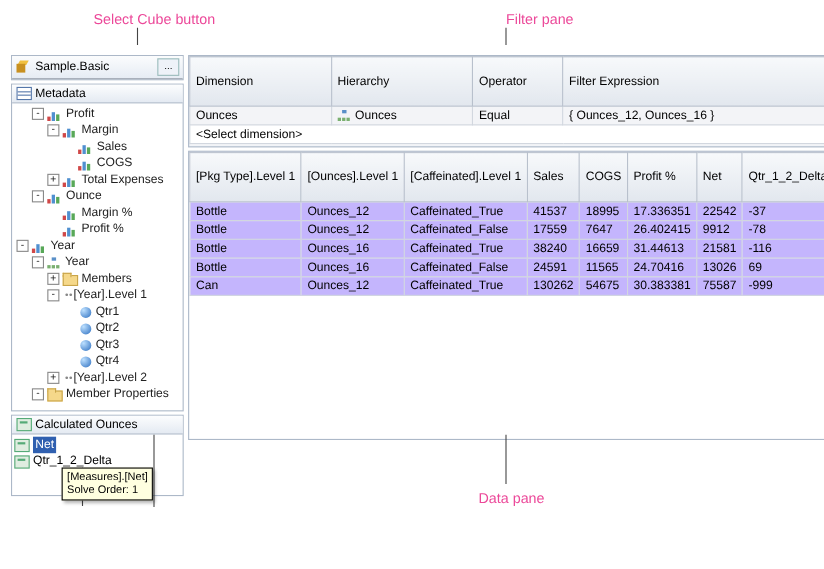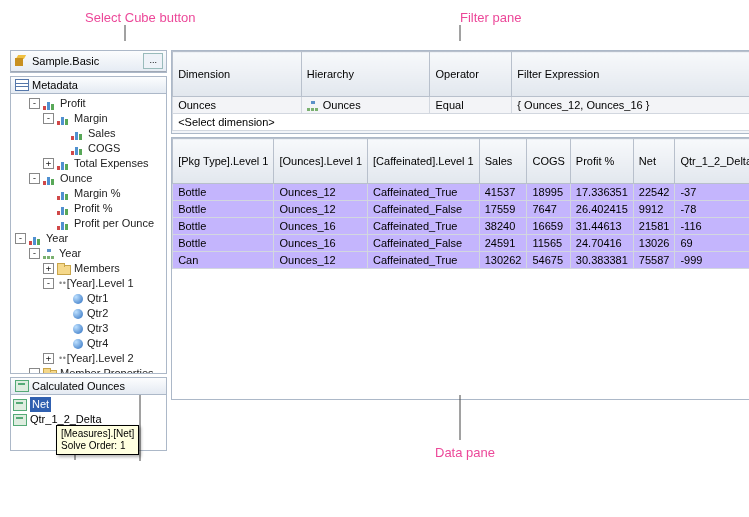--- a/index.html
+++ b/index.html
@@ -308,31 +308,20 @@
         <div class="tree-row">
             <span class="spacer"></span>
             <span class="spacer"></span>
             <span class="spacer"></span>
             <span class="icon bars3">
               <i></i>
               <i></i>
               <i></i>
             </span>
             <span>Profit %</span>
-          </div>
-        <div class="tree-row">
-            <span class="spacer"></span>
-            <span class="spacer"></span>
-            <span class="spacer"></span>
-            <span class="icon bars3">
-              <i></i>
-              <i></i>
-              <i></i>
-            </span>
-            <span>Profit per Ounce</span>
           </div>
         <div class="tree-row">
             <span class="toggle">-</span>
             <span class="icon bars3">
               <i></i>
               <i></i>
               <i></i>
             </span>
             <span>Year</span>
           </div>

